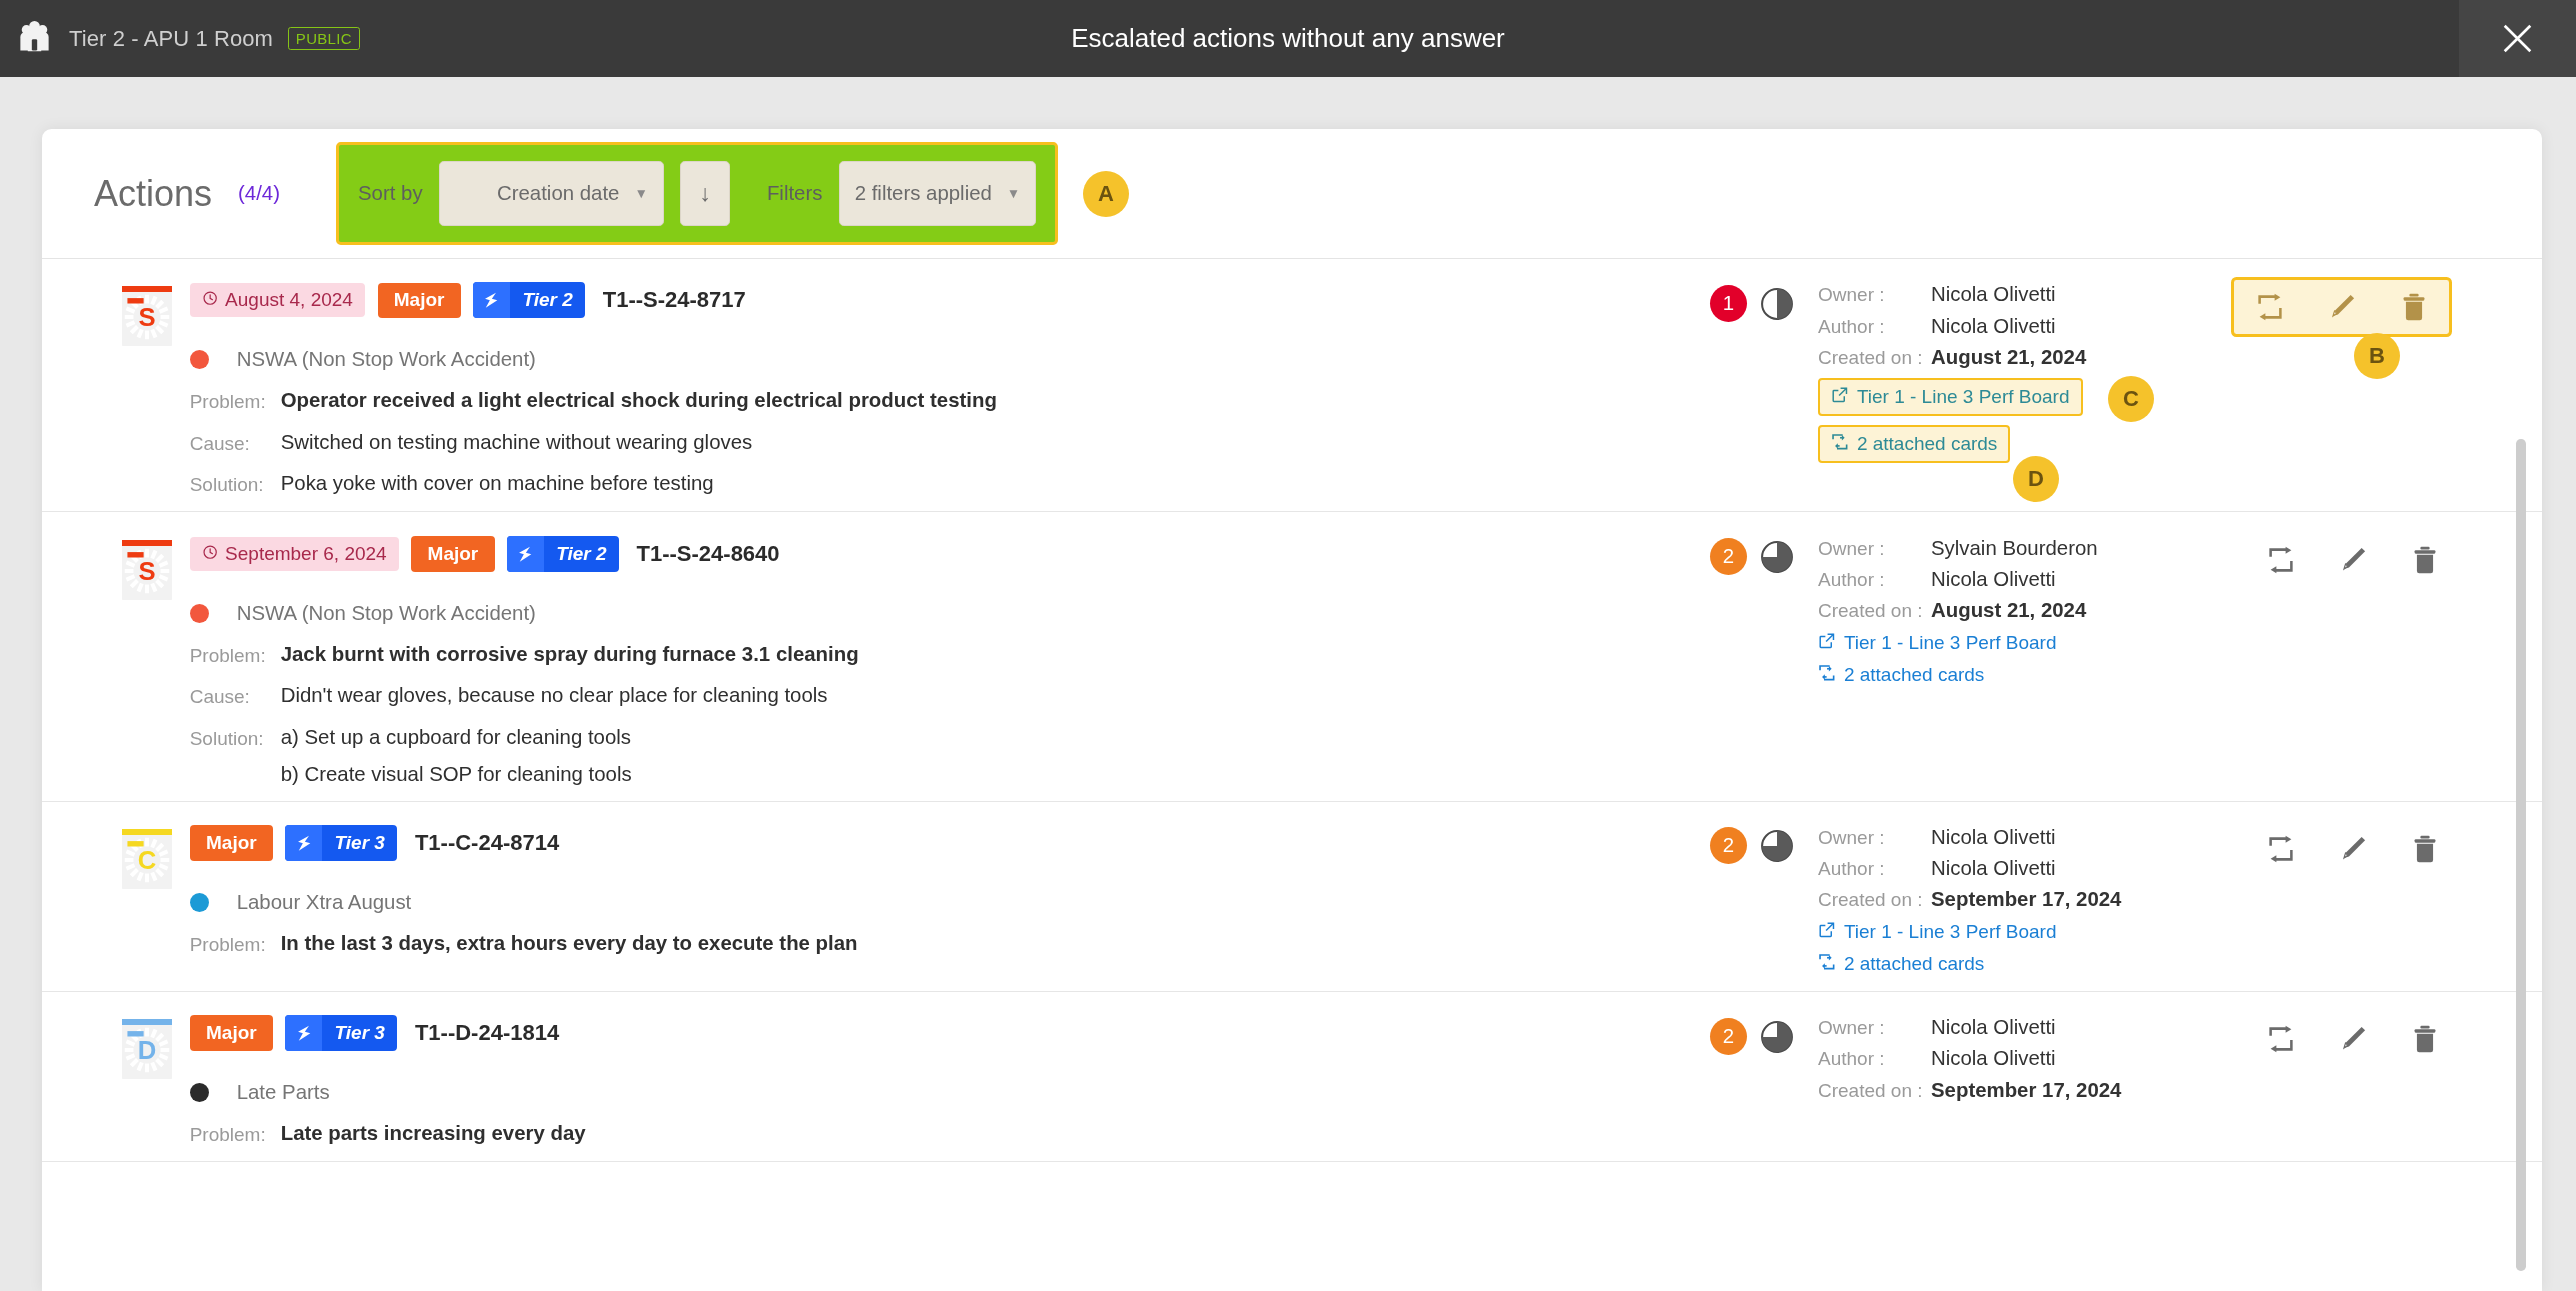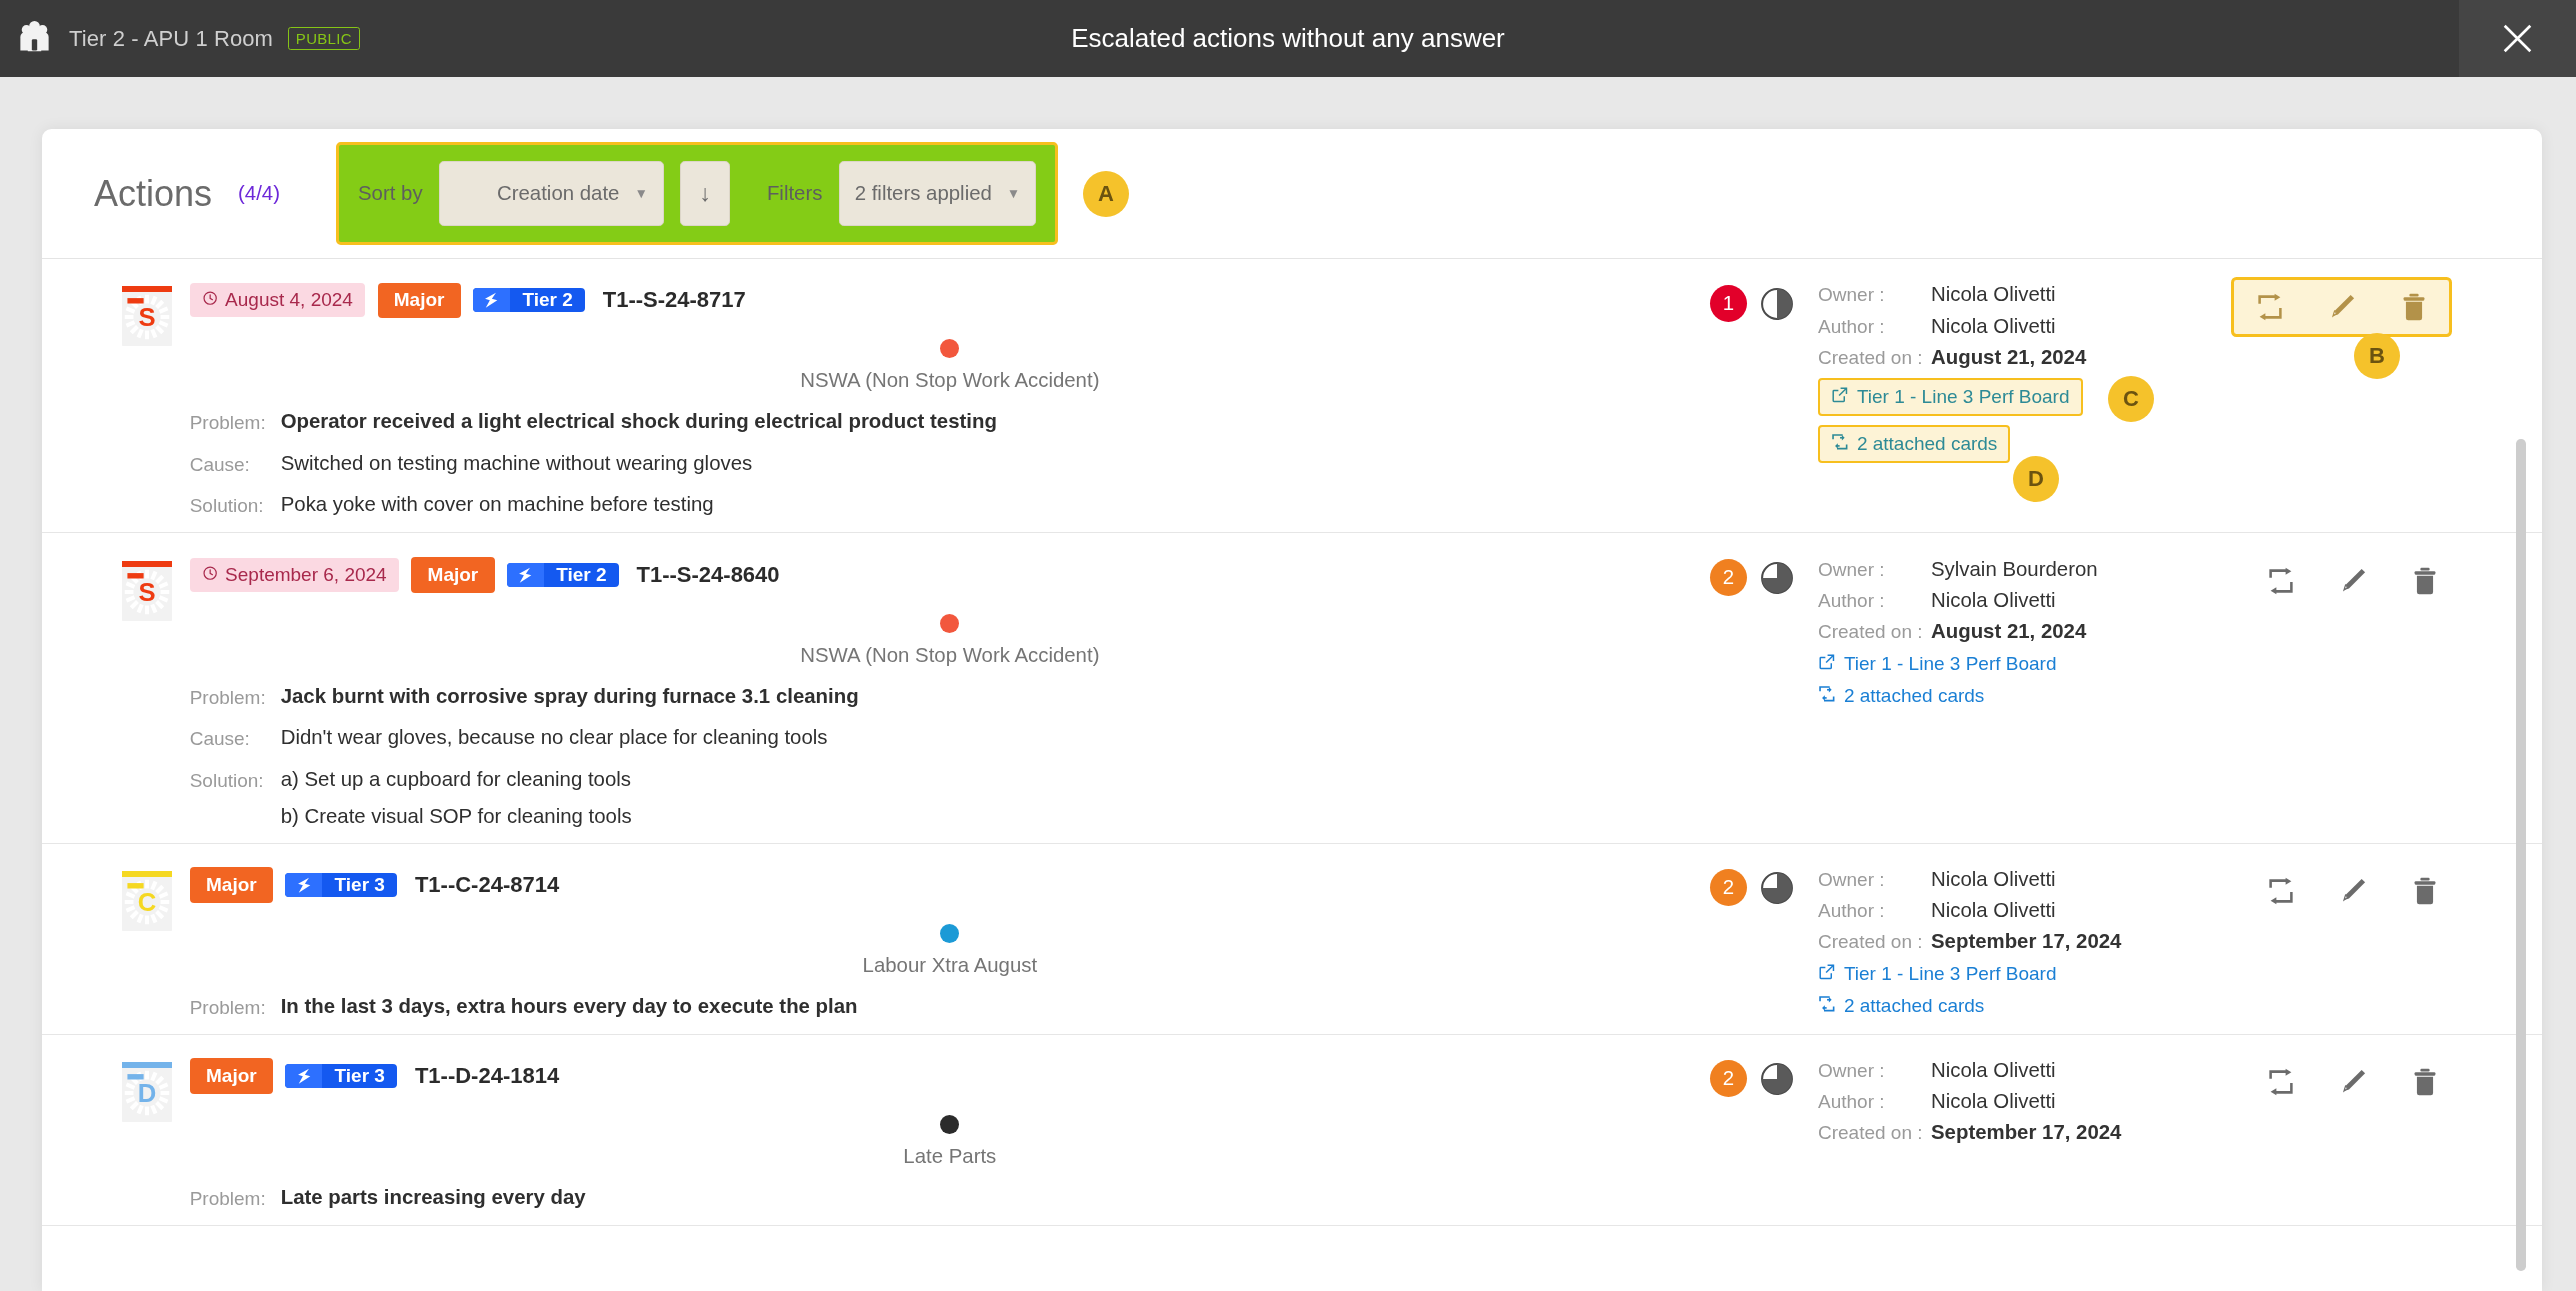--- a/index.html
+++ b/index.html
@@ -104,27 +104,27 @@
   .badge-date {
     background: #fbd9e2; color: #a8294c; font-size: 19px;
     border-radius: 4.1px; padding: 6.1px 12.3px; display: flex; align-items: center; gap: 6.8px;
   }
   .badge-major {
     background: #f26522; color: #fff; font-size: 19px; font-weight: 600;
     border-radius: 4.1px; padding: 6.8px 16.3px;
   }
   .badge-tier {
     display: flex; align-items: stretch; border-radius: 4.1px; overflow: hidden;
-    background: #1459f0; height: 24px;
+    background: #1459f0; height: 36px; font-style: italic;
   }
   .badge-tier .tier-ico { width: 37px; background: #2d70ff; display: flex; align-items: center; justify-content: center; }
   .badge-tier .tier-txt { color: #fff; font-size: 19px; font-weight: 700; padding: 0 12.3px; display: flex; align-items: center; }
   .ref-code { font-size: 22px; font-weight: 700; color: #2b2b2b; margin-left: 5.4px; white-space: nowrap; }
 
-  .category { display: flex; align-items: center; gap: 11px; margin-top: 18px; flex-direction: column; }
+  .category { display: flex; align-items: center; gap: 28px; margin-top: 27px; }
   .cat-dot { width: 19px; height: 19px; border-radius: 50%; flex: 0 0 19px; }
   .cat-name { font-size: 20.4px; color: #757575; }
 
   .field { display: flex; margin-top: 17.7px; }
   .field-label { font-size: 19px; color: #9a9a9a; width: 91px; flex: 0 0 91px; padding-top: 2px; }
   .field-value { font-size: 20.4px; color: #2f2f2f; }
   .field-value.bold { font-weight: 700; }
   .field-value .ln { display: block; }
   .field-value .ln + .ln { margin-top: 13.6px; }
 

